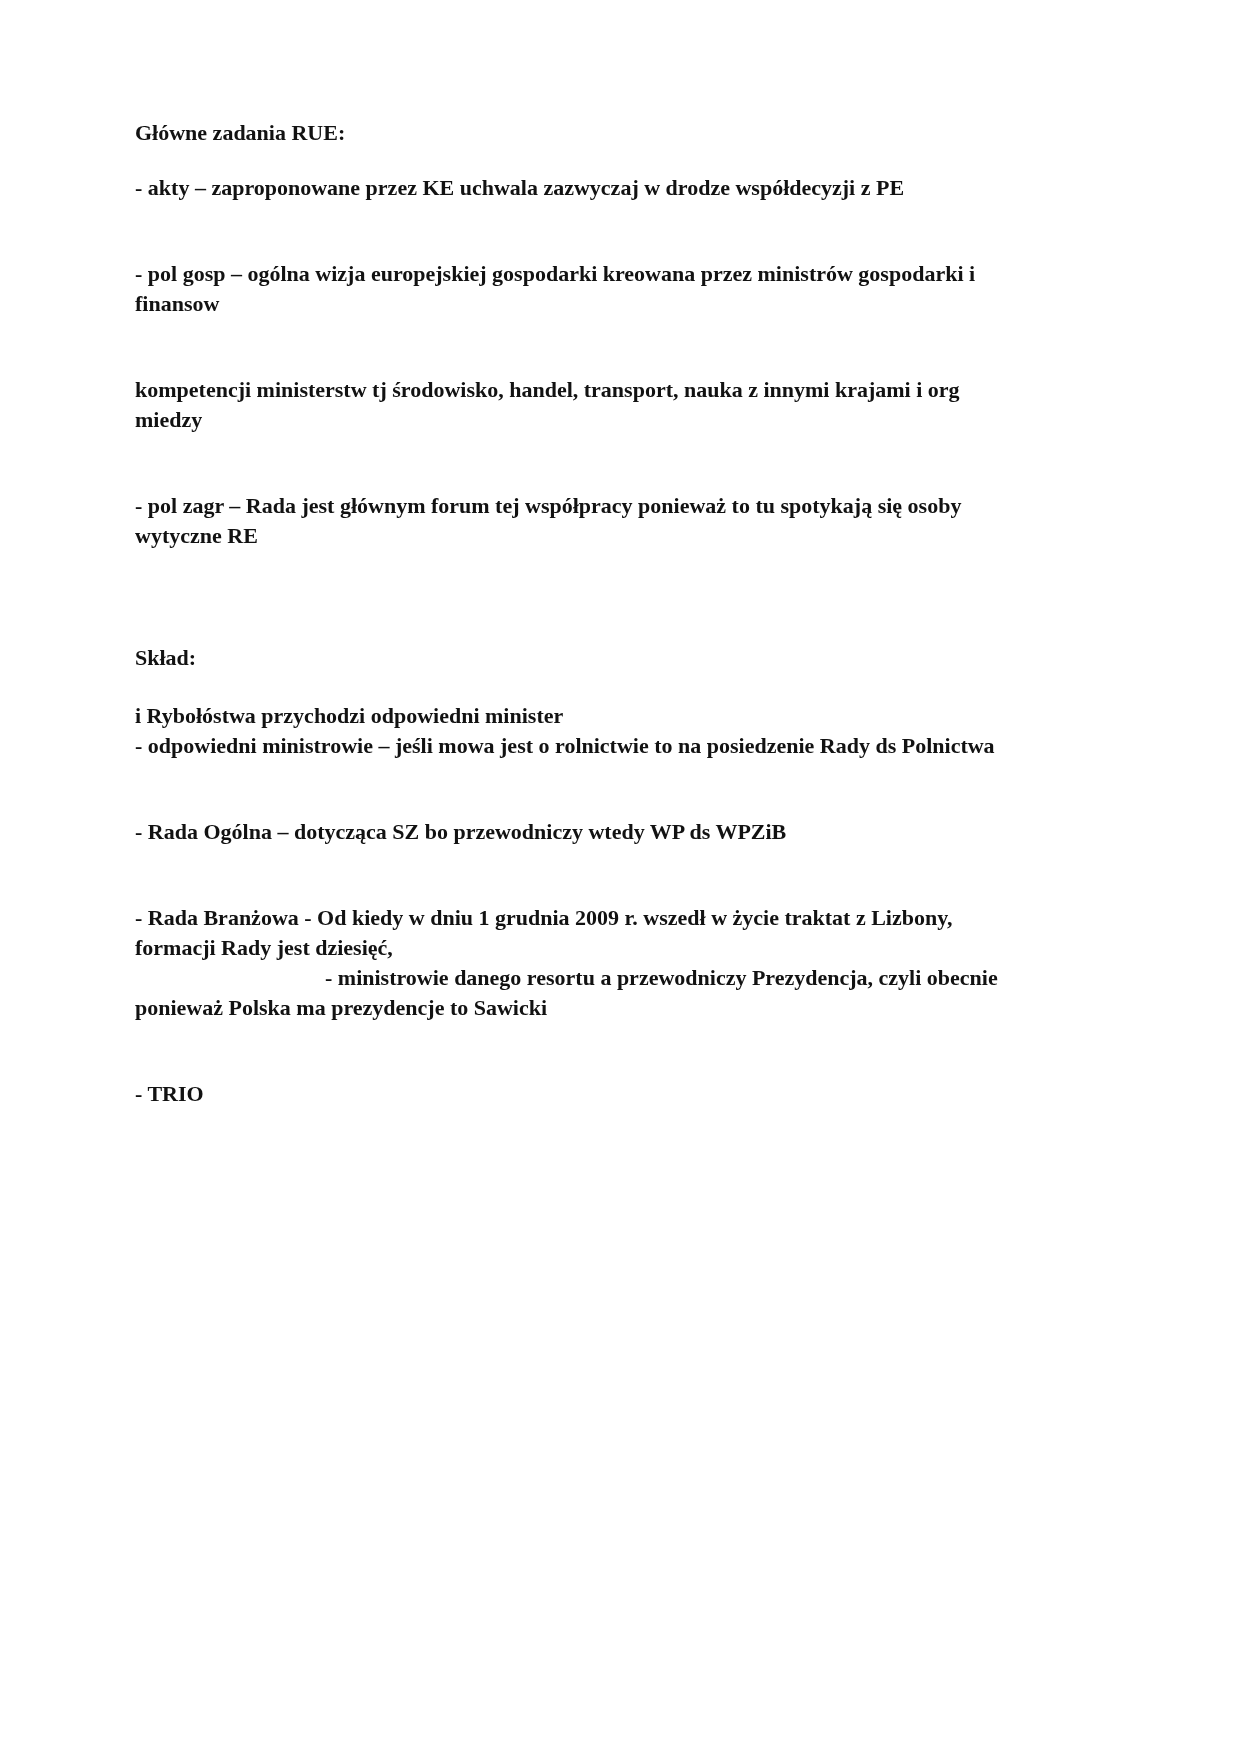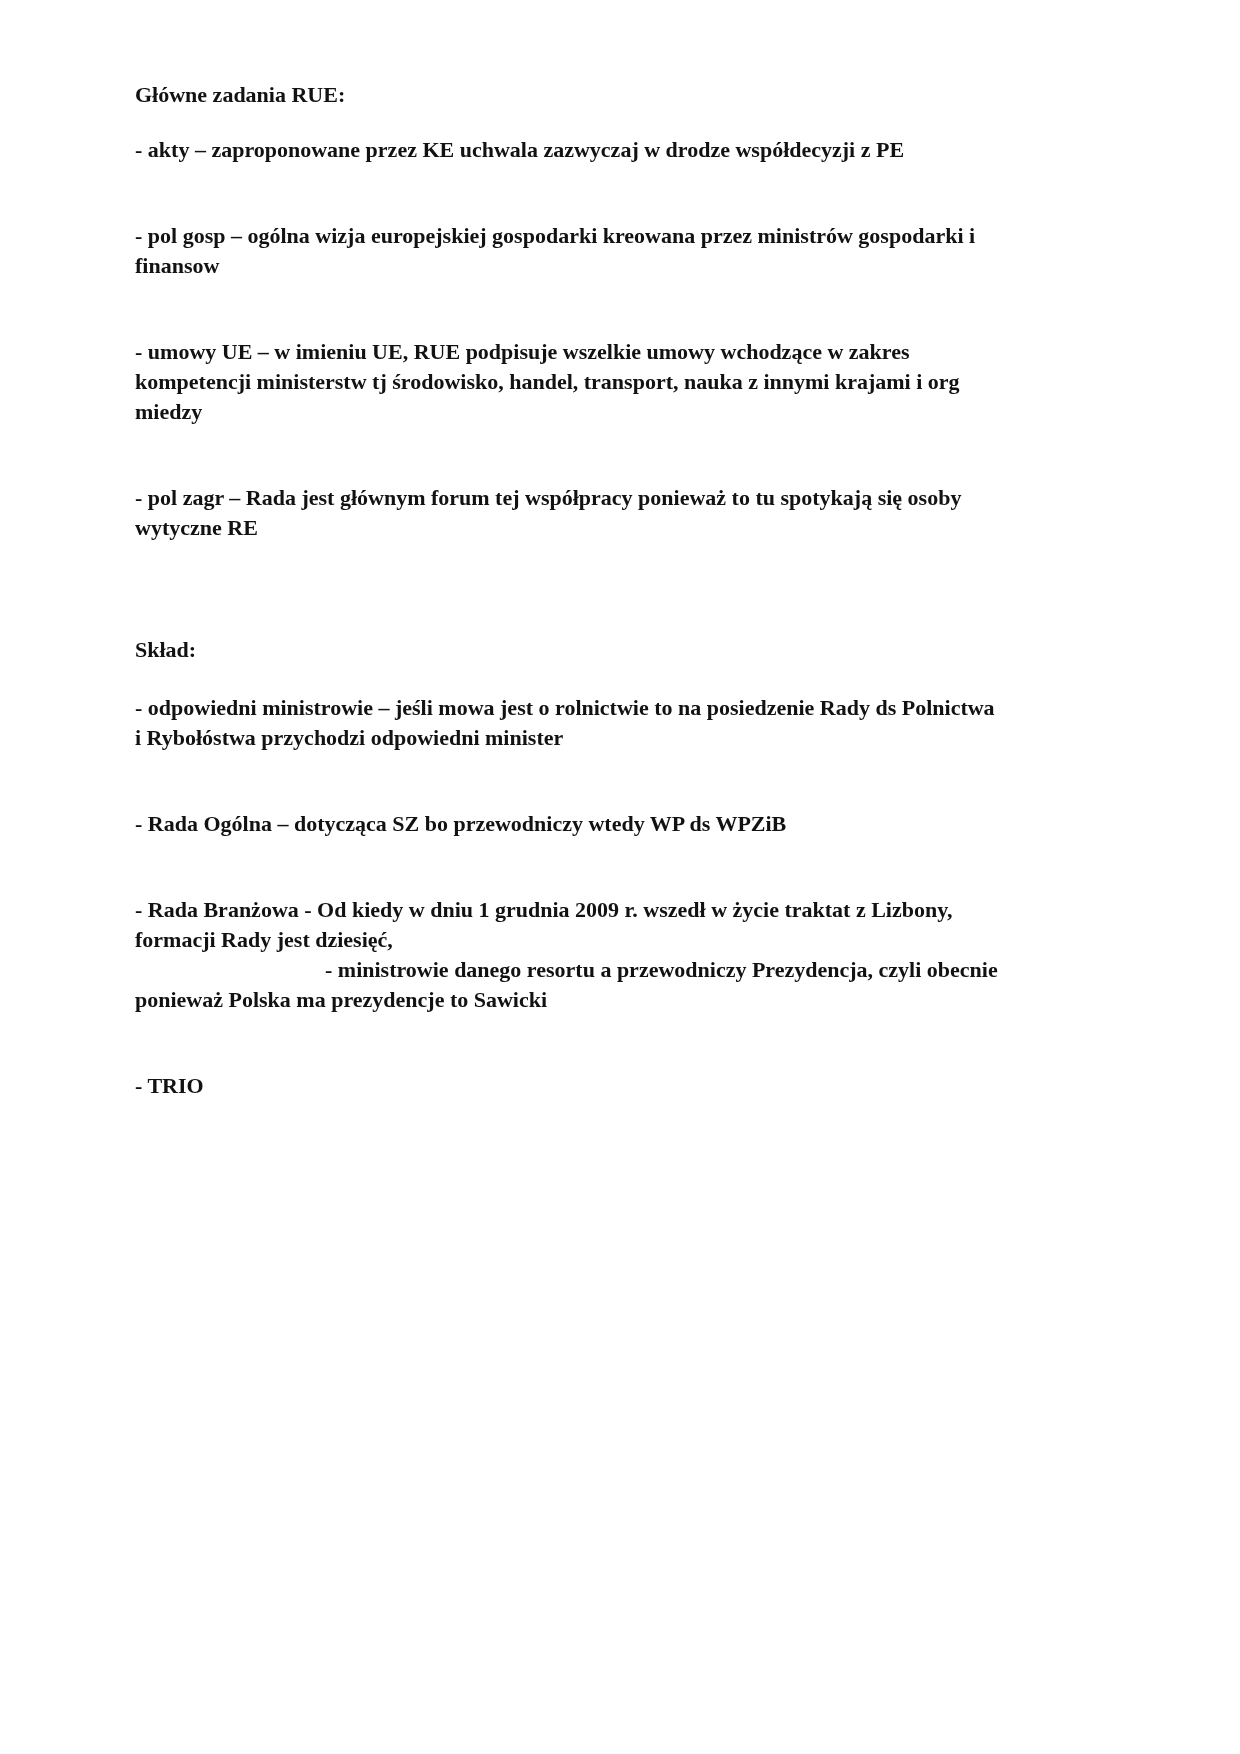--- a/index.html
+++ b/index.html
@@ -9,21 +9,21 @@
   }
   body {
     width: 1240px;
     height: 1754px;
     overflow: hidden;
   }
   .page {
     box-sizing: border-box;
     width: 1112px;
     height: 1754px;
-    padding: 80px 120px 0 135px;
+    padding: 118px 120px 0 135px;
     font-family: "Liberation Serif", "DejaVu Serif", serif;
     font-size: 22px;
     line-height: 30px;
     color: #121212;
     background: #ffffff;
   }
   .heading {
     margin: 0 0 25px 0;
     font-size: 22px;
     font-weight: bold;
@@ -57,39 +57,38 @@
   <div class="para">
     <div class="line">- akty – zaproponowane przez KE uchwala zazwyczaj w drodze współdecyzji z PE</div>
   </div>
 
   <div class="para">
     <div class="line">- pol gosp – ogólna wizja europejskiej gospodarki kreowana przez ministrów gospodarki i</div>
     <div class="line">finansow</div>
   </div>
 
   <div class="para">
-    <div class="line">- umowy UE – w imieniu UE, RUE podpisuje wszelkie umowy wchodzące w zakres</div>
     <div class="line">kompetencji ministerstw tj środowisko, handel, transport, nauka z innymi krajami i org</div>
     <div class="line">miedzy</div>
   </div>
 
 
   <div class="para">
     <div class="line">- pol zagr – Rada jest głównym forum tej współpracy ponieważ to tu spotykają się osoby</div>
     <div class="line">wytyczne RE</div>
   </div>
 
   <div class="para">
   </div>
 
   <div class="heading second section-gap">Skład:</div>
 
   <div class="para">
+    <div class="line">i Rybołóstwa przychodzi odpowiedni minister</div>
     <div class="line">- odpowiedni ministrowie – jeśli mowa jest o rolnictwie to na posiedzenie Rady ds Polnictwa</div>
-    <div class="line">i Rybołóstwa przychodzi odpowiedni minister</div>
   </div>
 
   <div class="para">
     <div class="line">- Rada Ogólna – dotycząca SZ bo przewodniczy wtedy WP ds WPZiB</div>
   </div>
 
   <div class="para">
     <div class="line">- Rada Branżowa - Od kiedy w dniu 1 grudnia 2009 r. wszedł w życie traktat z Lizbony,</div>
     <div class="line">formacji Rady jest dziesięć,</div>
     <div class="line indent">- ministrowie danego resortu a przewodniczy Prezydencja, czyli obecnie</div>

